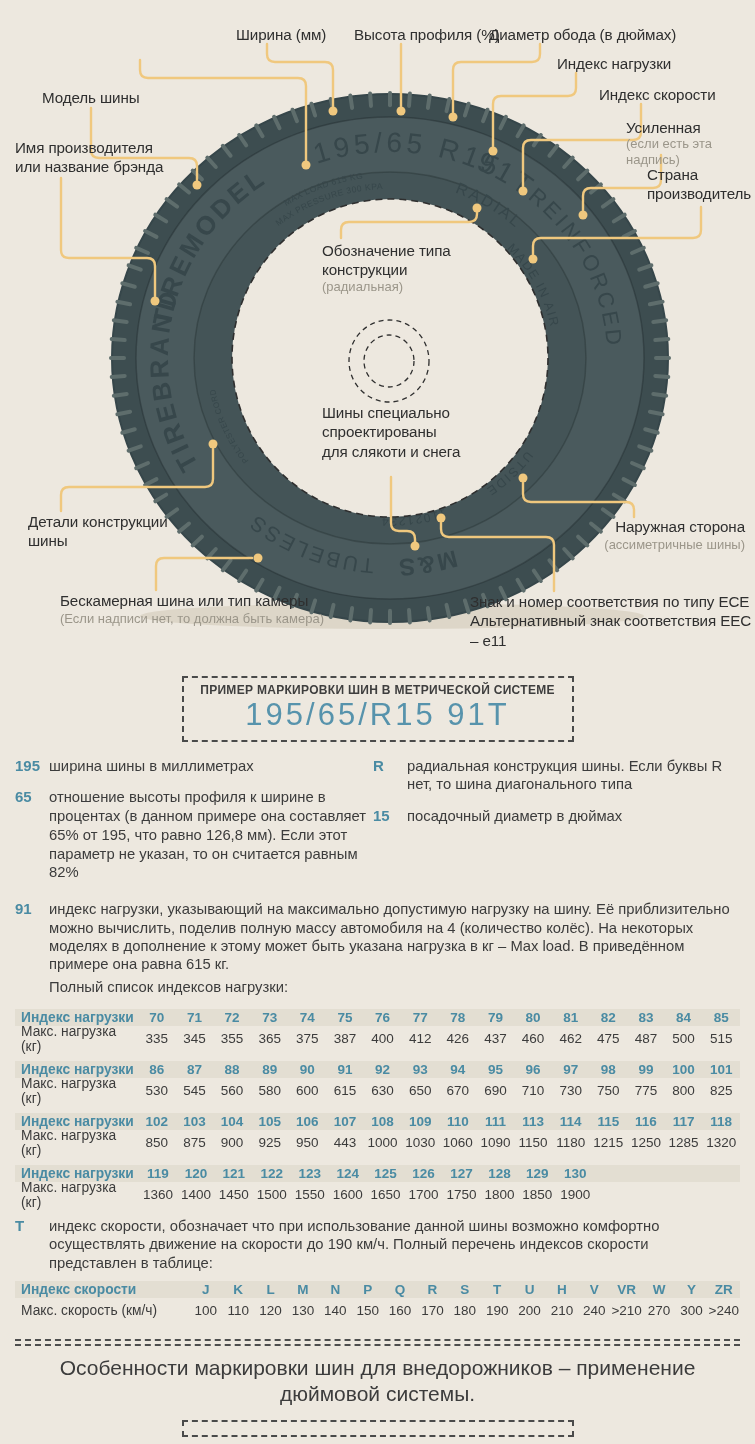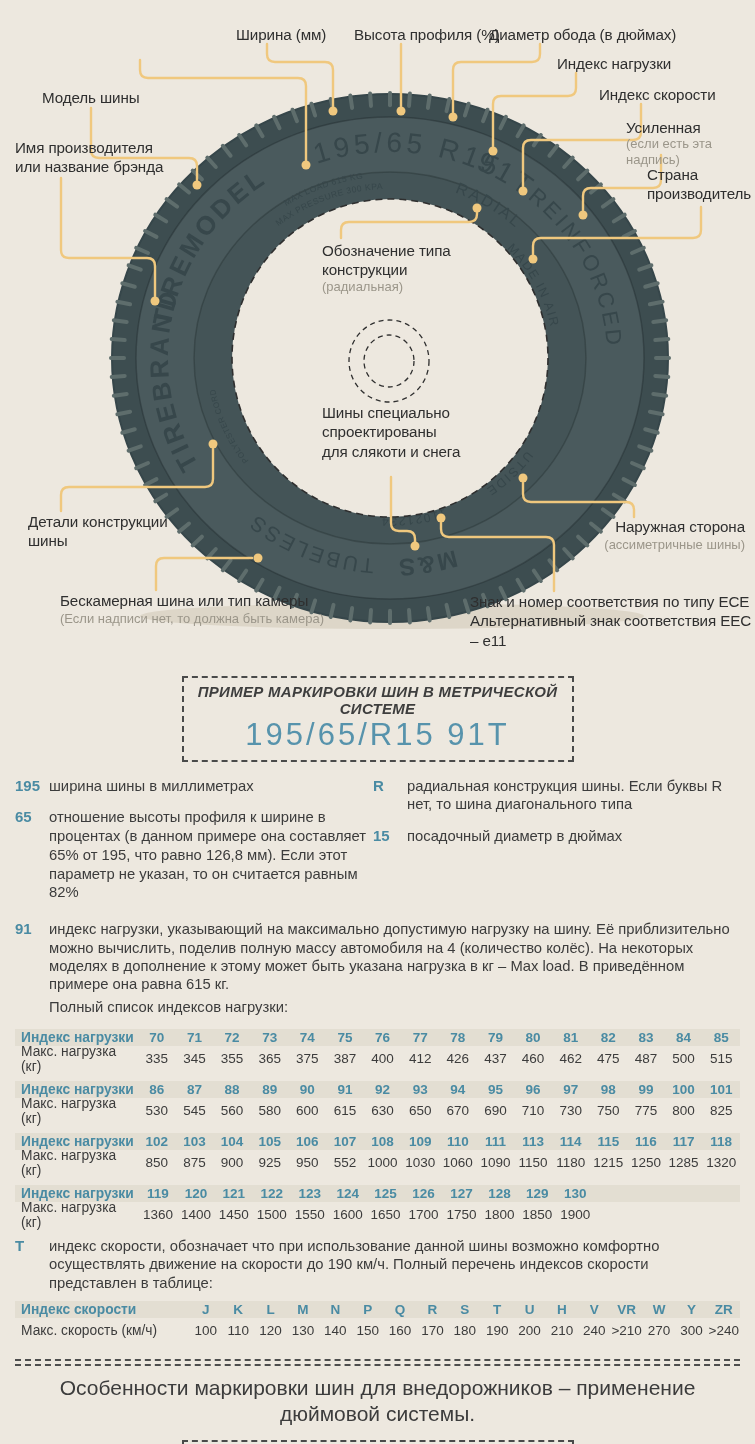--- a/index.html
+++ b/index.html
@@ -8,21 +8,21 @@
 
   
   .diagram{position:relative;width:755px;height:662px;}
   .diagram svg{position:absolute;left:0;top:0;}
   .clabel{position:absolute;z-index:3;font-size:15.2px;line-height:1.27;color:#2F2F2F;white-space:pre-line;letter-spacing:-0.1px;}
   .cnote{position:absolute;z-index:3;font-size:13px;line-height:1.2;color:#9B968A;white-space:pre-line;}
 
   
   .content{padding:0 15px;}
   .dash-box{border:2px dashed #4A4A4A;text-align:center;padding:5px 8px 8px;}
-  .dash-box .bx-title{font-size:15px;font-weight:bold;color:#3E3E3E;letter-spacing:.3px;font-style:italic;}
+  .dash-box .bx-title{font-size:12px;font-weight:bold;color:#3E3E3E;letter-spacing:.3px;}
   .dash-box .bx-value{font-size:31px;color:#5793AC;letter-spacing:3px;line-height:1.05;margin-top:2px;}
   #metric-box{width:372px;margin:14px auto 0;}
   #inch-box{width:372px;margin:13px auto 0;}
 
   .defs-grid{display:grid;grid-template-columns:358px 352px;column-gap:0;margin-top:15px;}
   .def{display:flex;gap:7px;margin-bottom:13px;align-items:flex-start;}
   .def-num{color:#4A8BA3;font-weight:bold;font-size:15px;min-width:27px;line-height:1.25;}
   .def-text{font-size:14.8px;line-height:1.27;color:#3C3C3C;}
 
   .para{display:flex;gap:7px;margin-top:5px;}
@@ -402,21 +402,21 @@
             <div class="t-cell">117</div>
             <div class="t-cell">118</div>
           </div>
           <div class="t-row data">
             <div class="t-label">Макс. нагрузка (кг)</div>
             <div class="t-cell">850</div>
             <div class="t-cell">875</div>
             <div class="t-cell">900</div>
             <div class="t-cell">925</div>
             <div class="t-cell">950</div>
-            <div class="t-cell">552</div>
+            <div class="t-cell">443</div>
             <div class="t-cell">1000</div>
             <div class="t-cell">1030</div>
             <div class="t-cell">1060</div>
             <div class="t-cell">1090</div>
             <div class="t-cell">1150</div>
             <div class="t-cell">1180</div>
             <div class="t-cell">1215</div>
             <div class="t-cell">1250</div>
             <div class="t-cell">1285</div>
             <div class="t-cell">1320</div>

